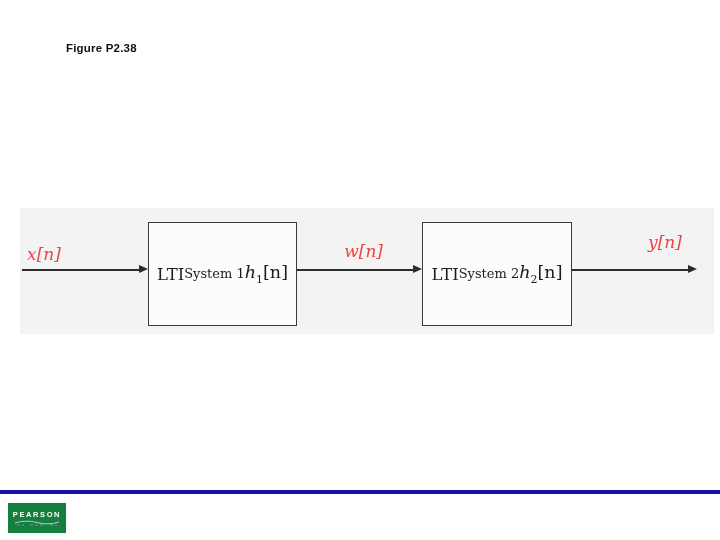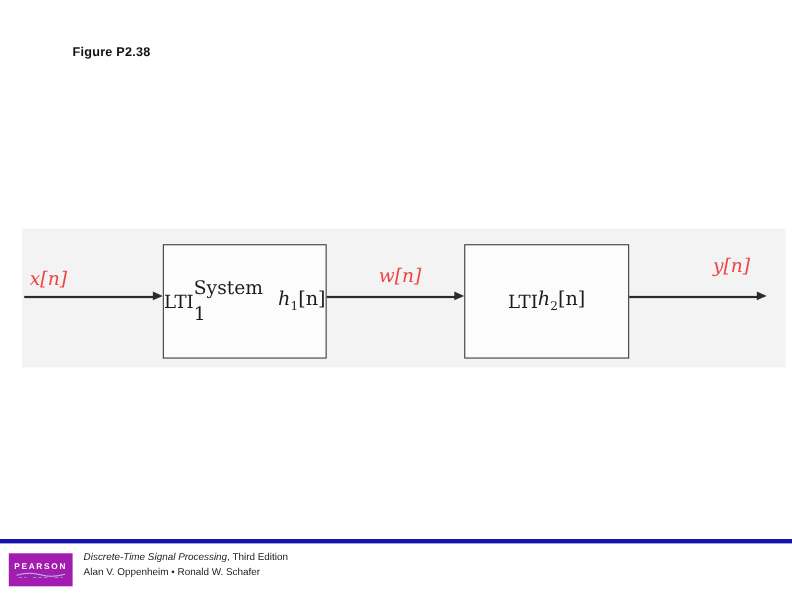--- a/index.html
+++ b/index.html
@@ -24,21 +24,21 @@
   
   .sys-box{
     position:absolute;top:222px;height:104px;width:149px;
     background:#fcfcfc;border:1.5px solid #3a3a3a;
     box-sizing:border-box;
     display:flex;flex-direction:row;align-items:center;justify-content:center;
     font-family:"DejaVu Serif","Liberation Serif",serif;
     color:#1c1c1c;
   }
   .sys-box .l1{font-size:16.5px;line-height:19px;}
-  .sys-box .l2{font-size:17px;line-height:24px;}
+  .sys-box .l2{font-size:13px;line-height:24px;}
   .sys-box .l3{font-size:17.5px;line-height:26px;margin-top:3px;}
   .sys-box .l3 i{font-style:italic;}
   .sys-box .l3 sub{font-size:11px;}
   .box1{left:148px;}
   .box2{left:422px;width:150px;}
   .shaft{
     position:absolute;top:269px;height:1.5px;background:#2b2b2b;
   }
   .head{
     position:absolute;top:265px;width:0;height:0;
@@ -55,21 +55,21 @@
   .lbl-x{left:18px;top:244px;}
   .lbl-w{left:331px;top:241px;text-align:right;}
   .lbl-y{left:639px;top:232px;}
   
   .rule{
     position:absolute;left:0;top:490px;width:720px;height:4px;
     background:#1613ad;
   }
   .pearson-logo{
     position:absolute;left:8px;top:503px;width:58px;height:30px;
-    background:#a21caf;
+    background:#15803d;
     display:flex;flex-direction:column;align-items:center;justify-content:center;
     box-sizing:border-box;
   }
   .pearson-logo .ptxt{
     color:#ffffff;font-size:7.5px;font-weight:bold;letter-spacing:1.6px;
     font-family:"Liberation Sans",sans-serif;
   }
   .footer-left{
     position:absolute;left:76px;top:500px;
     font-size:9px;line-height:13.5px;color:#222;
@@ -98,38 +98,35 @@
     <span class="l2">System 1</span>
     <span class="l3"><i>h</i><sub>1</sub><span>[n]</span></span>
   </div>
 
   <div class="shaft" style="left:297px;width:117px;"></div>
   <div class="head" style="left:413px;"></div>
   <div class="sig-label lbl-w">w[n]</div>
 
   <div class="sys-box box2">
     <span class="l1">LTI</span>
+    <span class="l2">System 2</span>
     <span class="l3"><i>h</i><sub>2</sub><span>[n]</span></span>
   </div>
 
   <div class="shaft" style="left:572px;width:117px;"></div>
   <div class="head" style="left:688px;"></div>
   <div class="sig-label lbl-y">y[n]</div>
 
   <div class="rule"></div>
 
   <div class="pearson-logo">
     <span class="ptxt">PEARSON</span>
     <svg width="46" height="7" viewBox="0 0 46 7">
       <path d="M1,4 Q12,0.5 23,3.5 T45,3" stroke="#b9c4e8" stroke-width="1" fill="none"></path>
       <path d="M3,6 L10,6 M16,6 L30,6 M36,6 L43,6" stroke="#8e9cd0" stroke-width="0.8" stroke-dasharray="3,2" fill="none"></path>
     </svg>
   </div>
 
-  <div class="footer-left">
-    <div><span class="ital">Discrete-Time Signal Processing</span><span>, Third Edition</span></div>
-    <div>Alan V. Oppenheim • Ronald W. Schafer</div>
-  </div>
 
   <div class="footer-right">
   </div>
 
 </div>
 
 </body></html>

